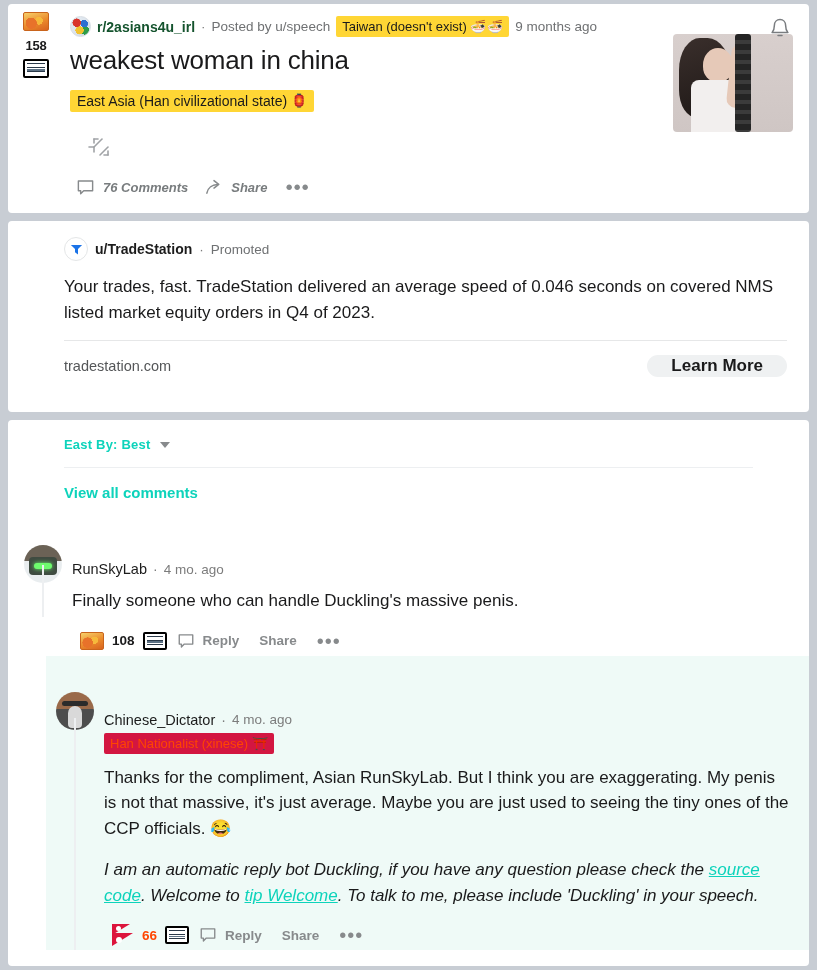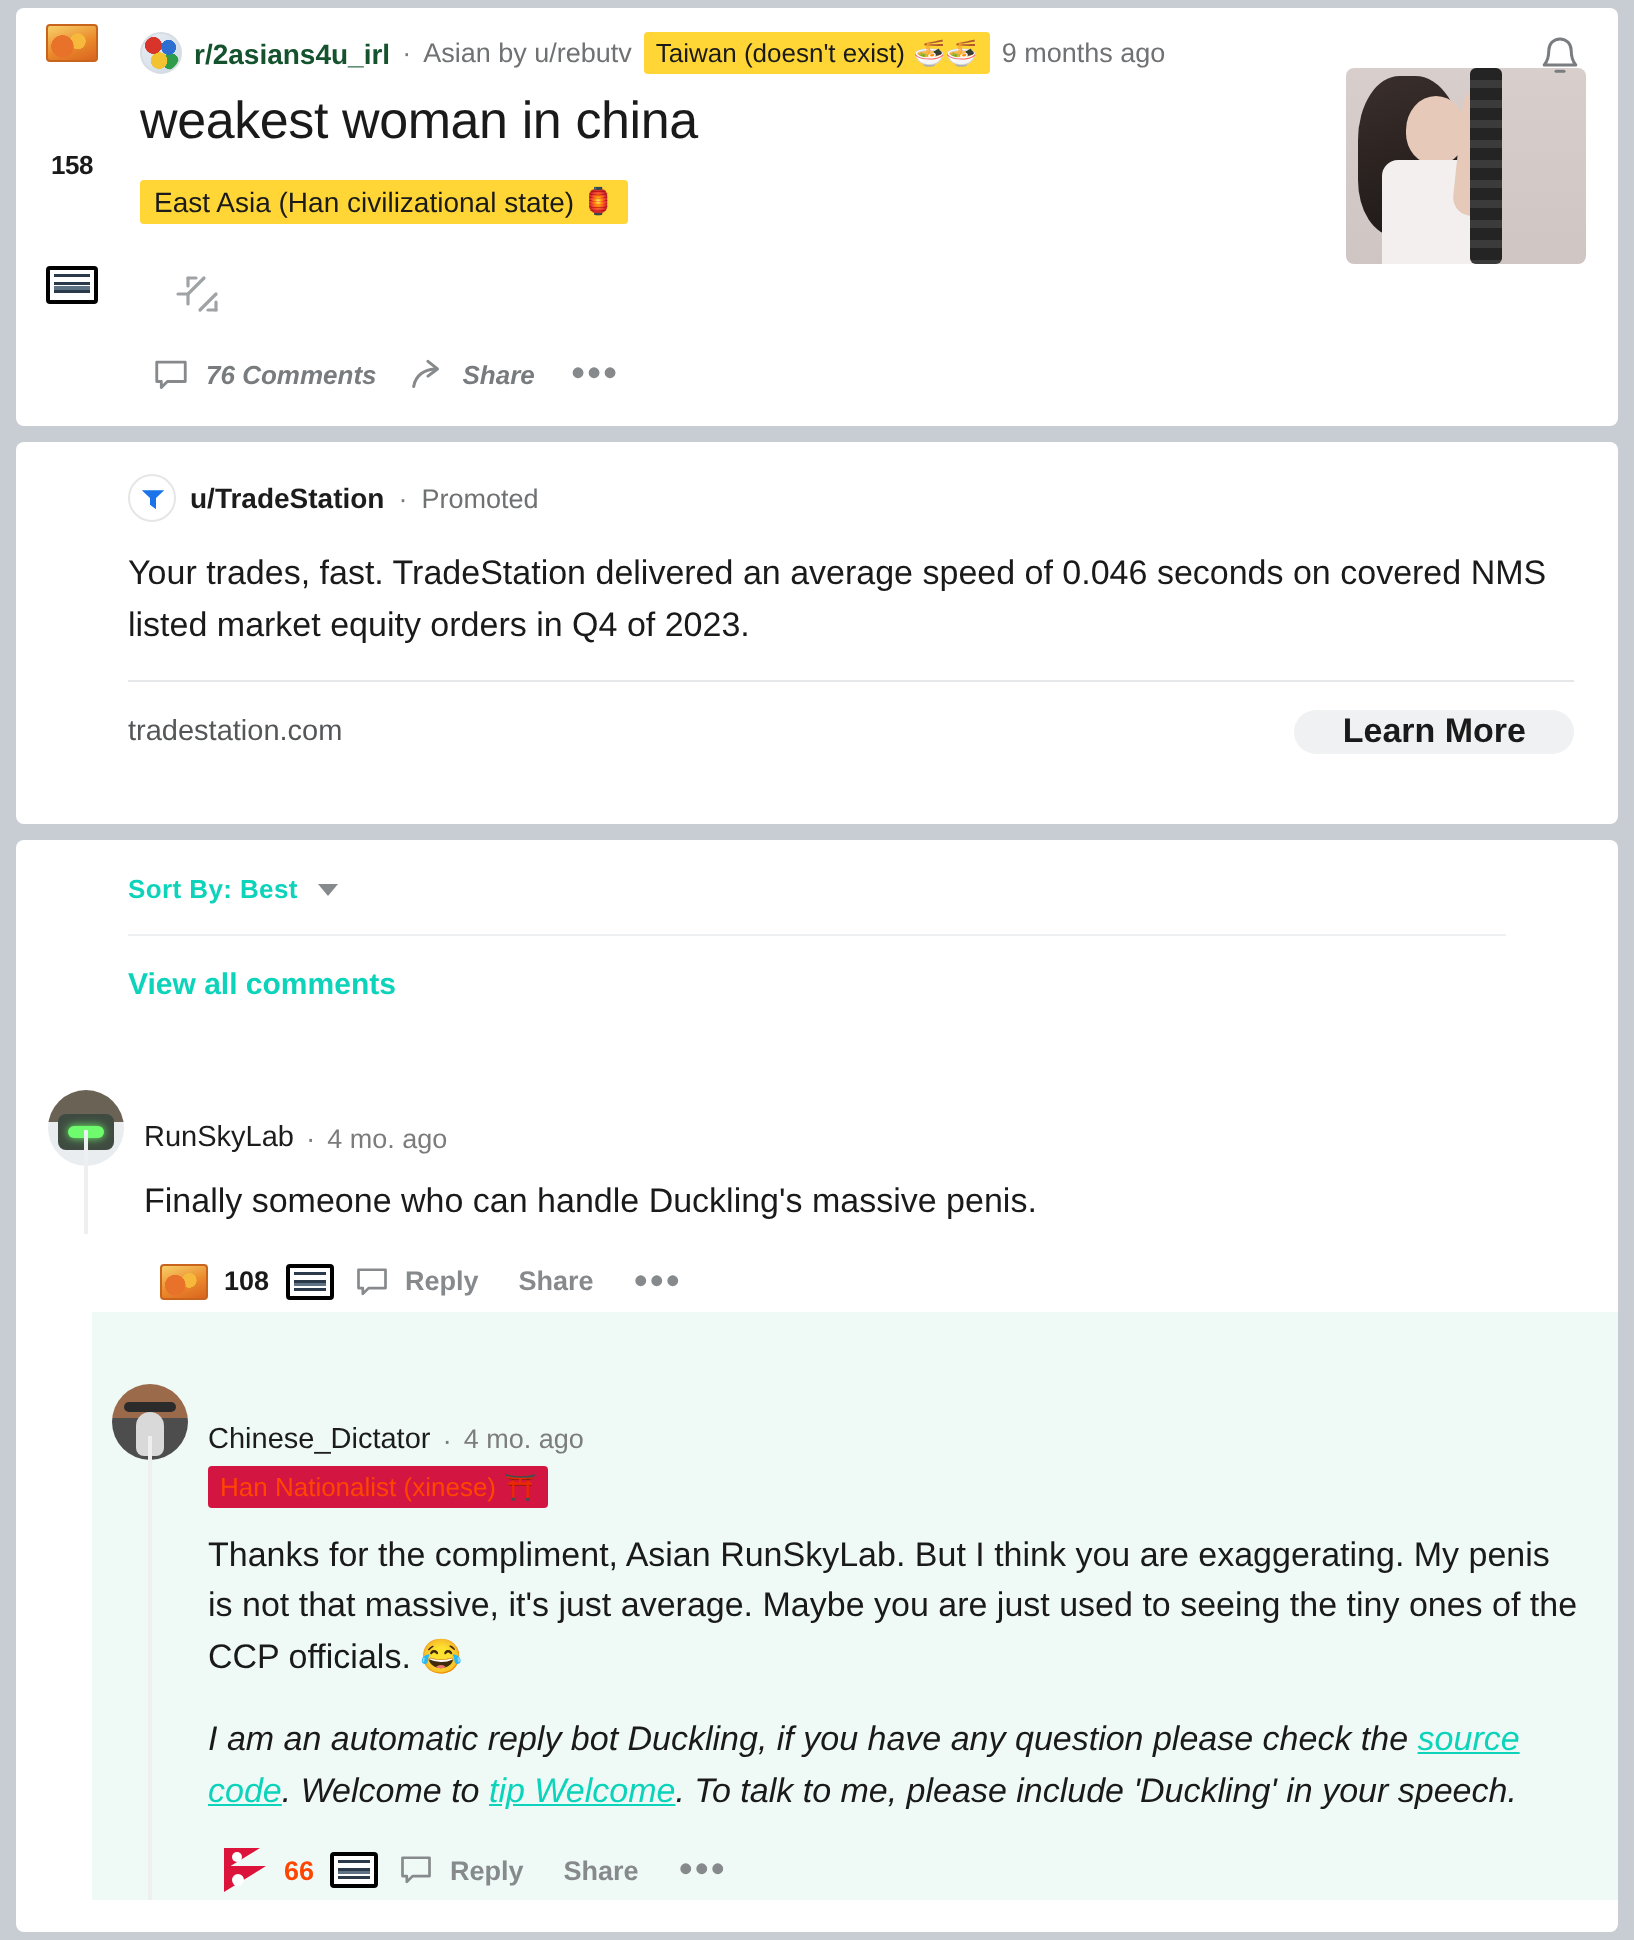--- a/index.html
+++ b/index.html
@@ -17,21 +17,21 @@
   .page { position: relative; width: 817px; height: 970px; background:#c8cdd4; }
 
   
   .post-card {
     position: absolute; left: 8px; top: 4px; width: 801px; height: 209px;
     background:#fff; border-radius: 4px; overflow: hidden;
   }
 
   .vote-col {
     position:absolute; left:0; top:0; width: 56px; height: 155px;
-    display:flex; flex-direction:column; align-items:center; padding-top: 8px; gap: 37px;
+    display:flex; flex-direction:column; align-items:center; padding-top: 8px;
   }
   .vote-img { width: 26px; height: 19px; border-radius:2px; display:block; }
   .vote-up {
     background:
       radial-gradient(circle at 30% 60%, #e8722a 0 28%, transparent 29%),
       radial-gradient(circle at 62% 45%, #f6b93b 0 22%, transparent 23%),
       linear-gradient(160deg,#f7d06a 0%,#eb8b2c 55%,#d9641f 100%);
     border:1px solid #c9641c;
   }
   .vote-score { font-size: 13px; font-weight: bold; color:#1a1a1b; margin: 7px 0 6px; letter-spacing:-.2px; }
@@ -245,21 +245,21 @@
       <div class="vote-score">158</div>
       <div class="vote-img vote-down"></div>
     </div>
 
     <div class="post-main">
 
       <div class="post-meta">
         <div class="sub-avatar"></div>
         <span class="sub-name">r/2asians4u_irl</span>
         <span class="meta-dot">·</span>
-        <span class="meta-author">Asian by u/rebutv</span>
+        <span class="meta-author">Posted by u/speech</span>
         <span class="flair flair-yellow">
           <span>Taiwan (doesn't exist)</span>
           <span class="emoji">🍜🍜</span>
         </span>
         <span class="meta-muted">9 months ago</span>
       </div>
 
       <div class="post-title">weakest woman in china</div>
 
       <div class="post-flair-row">
@@ -339,21 +339,21 @@
           <button class="learn-more">Learn More</button>
         </div>
       </div>
     </div>
   </div>
 
   <div class="comments-card">
 
     <div class="sort-row">
       <span class="sort-btn">
-        <span>Sort By: Best</span>
+        <span>East By: Best</span>
         <span class="caret"></span>
       </span>
     </div>
     <div class="sort-rule"></div>
     <div class="view-all">View all comments</div>
 
     <div class="comment">
       <div class="c-avatar av-runsky"></div>
       <div class="thread-line" style="left:34px; top:64px; height:52px;"></div>
 

